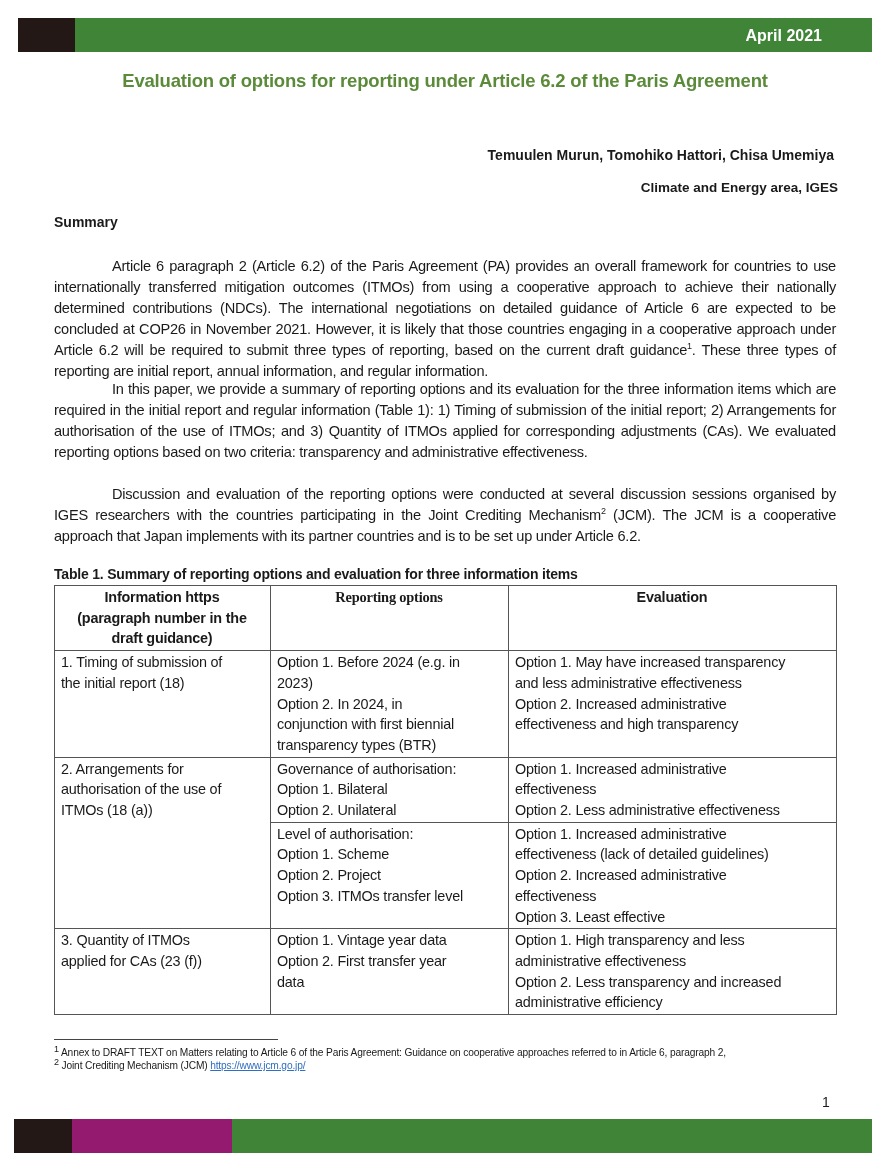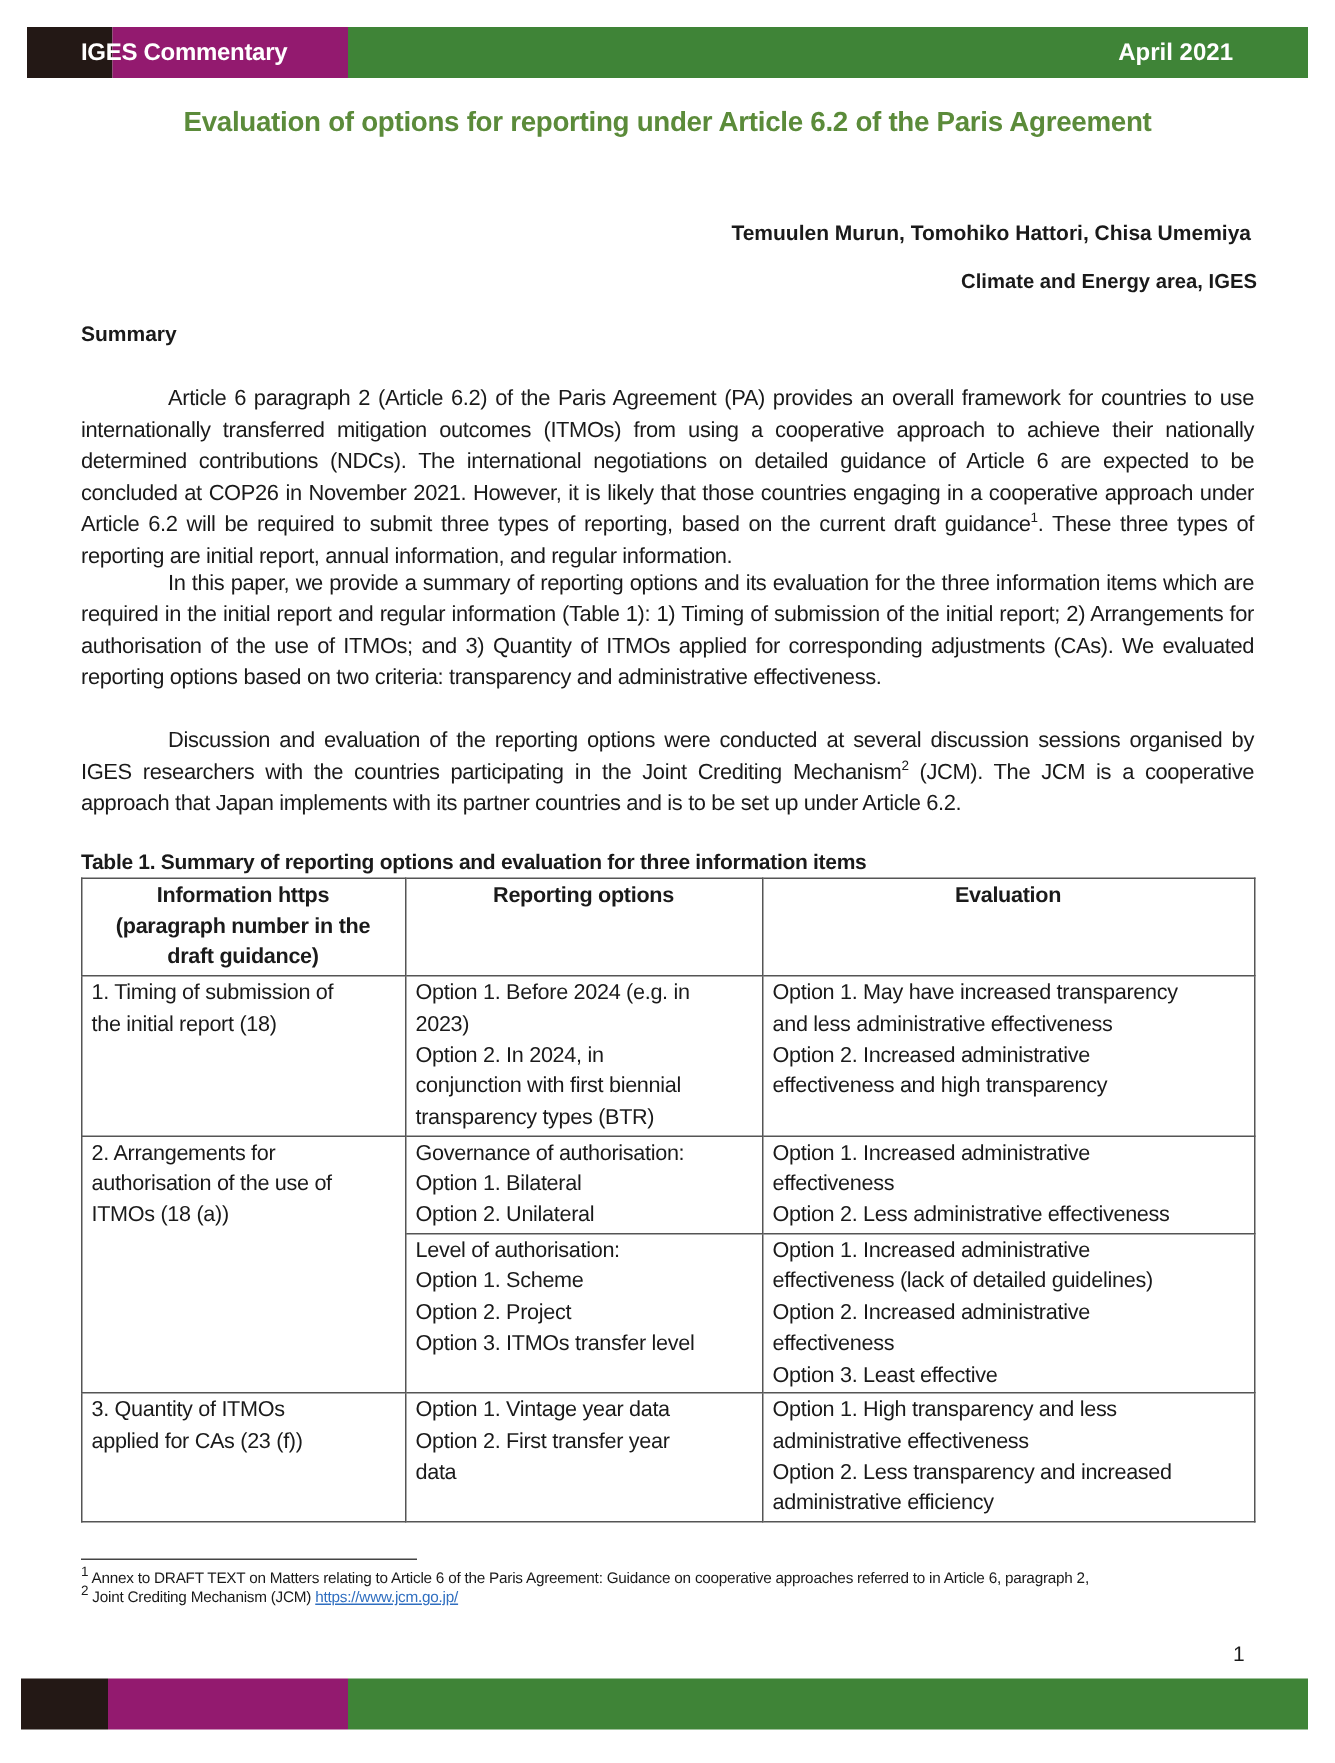--- a/index.html
+++ b/index.html
@@ -50,42 +50,39 @@
   }
   table.main {
     position: absolute; top: 585px; left: 54px; width: 783px; border-collapse: collapse;
     font-size: 14.4px; line-height: 20.7px; letter-spacing: -0.2px;
   }
   table.main td, table.main th {
     border: 1.5px solid #555; vertical-align: top; padding: 1px 7px 1px 6px;
   }
   table.main th { font-weight: bold; text-align: center; height: 62px; }
   .col1 { width: 202px; }
-  .col2 { width: 224px; }
+  .col2 { width: 224px; font-family: Liberation Serif, serif; }
   .line { display: block; white-space: nowrap; }
   .fn-rule {
     position: absolute; top: 1039px; left: 54px; width: 224px; height: 1px; background: #444;
   }
   .footnotes {
     position: absolute; top: 1046px; left: 54px; width: 800px; font-size: 10.2px; line-height: 13px; letter-spacing: -0.15px;
   }
   .footnotes div { white-space: nowrap; }
   .footnotes a { color: #2f6ec0; text-decoration: underline; }
   .page-num {
     position: absolute; top: 1094px; left: 822px; font-size: 14px;
   }
 </style>
 </head>
 <body>
 
 <div class="bar top">
   <div class="seg-dark"></div>
-  <div class="seg-purple">
-    <span class="bar-left-label" style="left:-21px">IGES Commentary</span>
-  </div>
   <div class="seg-green">
     <span class="bar-right-label">April 2021</span>
   </div>
 </div>
 
 <div class="title">Evaluation of options for reporting under Article 6.2 of the Paris Agreement</div>
 <div class="authors">Temuulen Murun, Tomohiko Hattori, Chisa Umemiya</div>
 <div class="affil">Climate and Energy area, IGES</div>
 
 <div class="summary-head">Summary</div>

